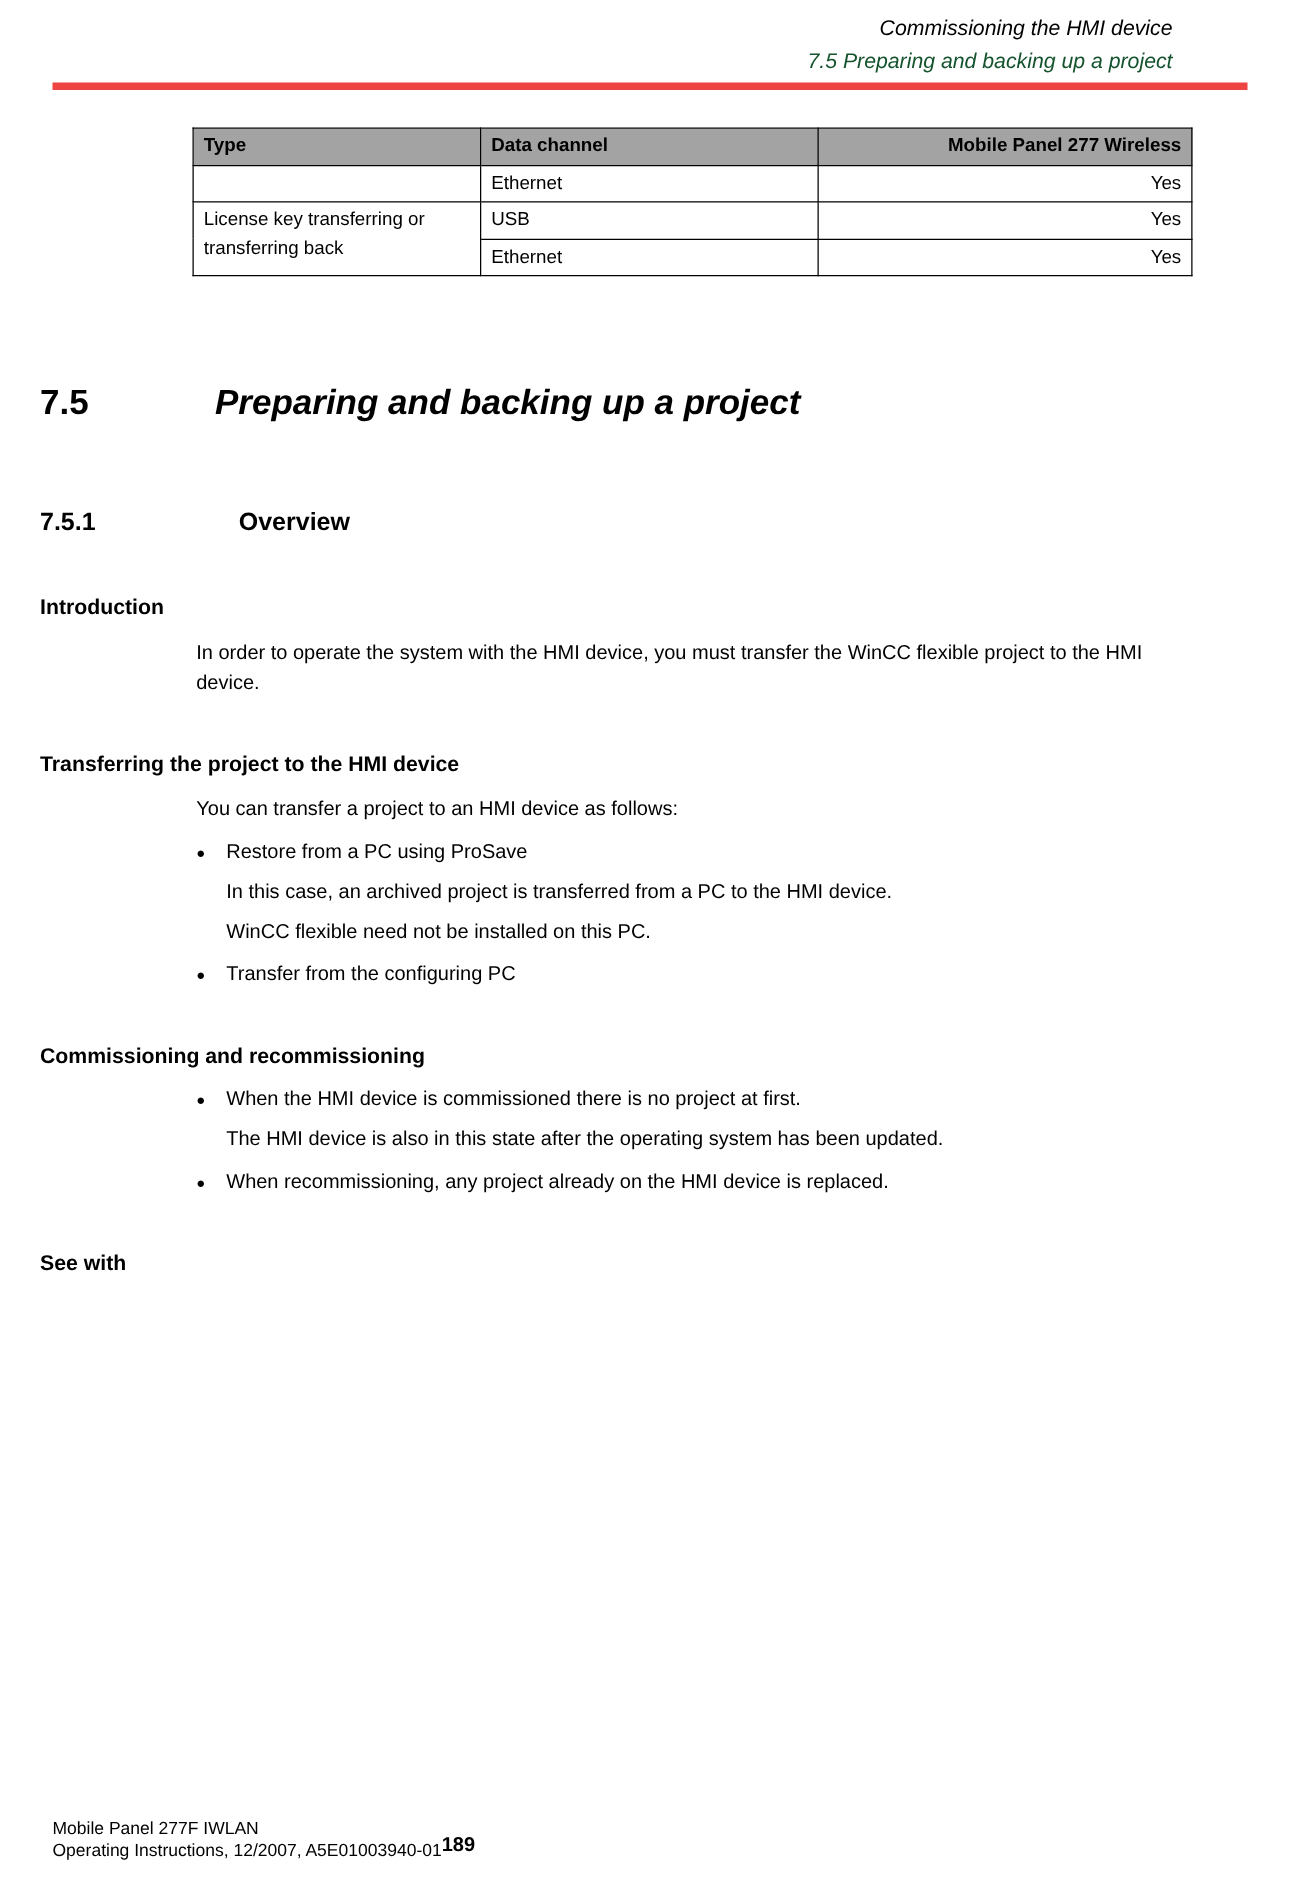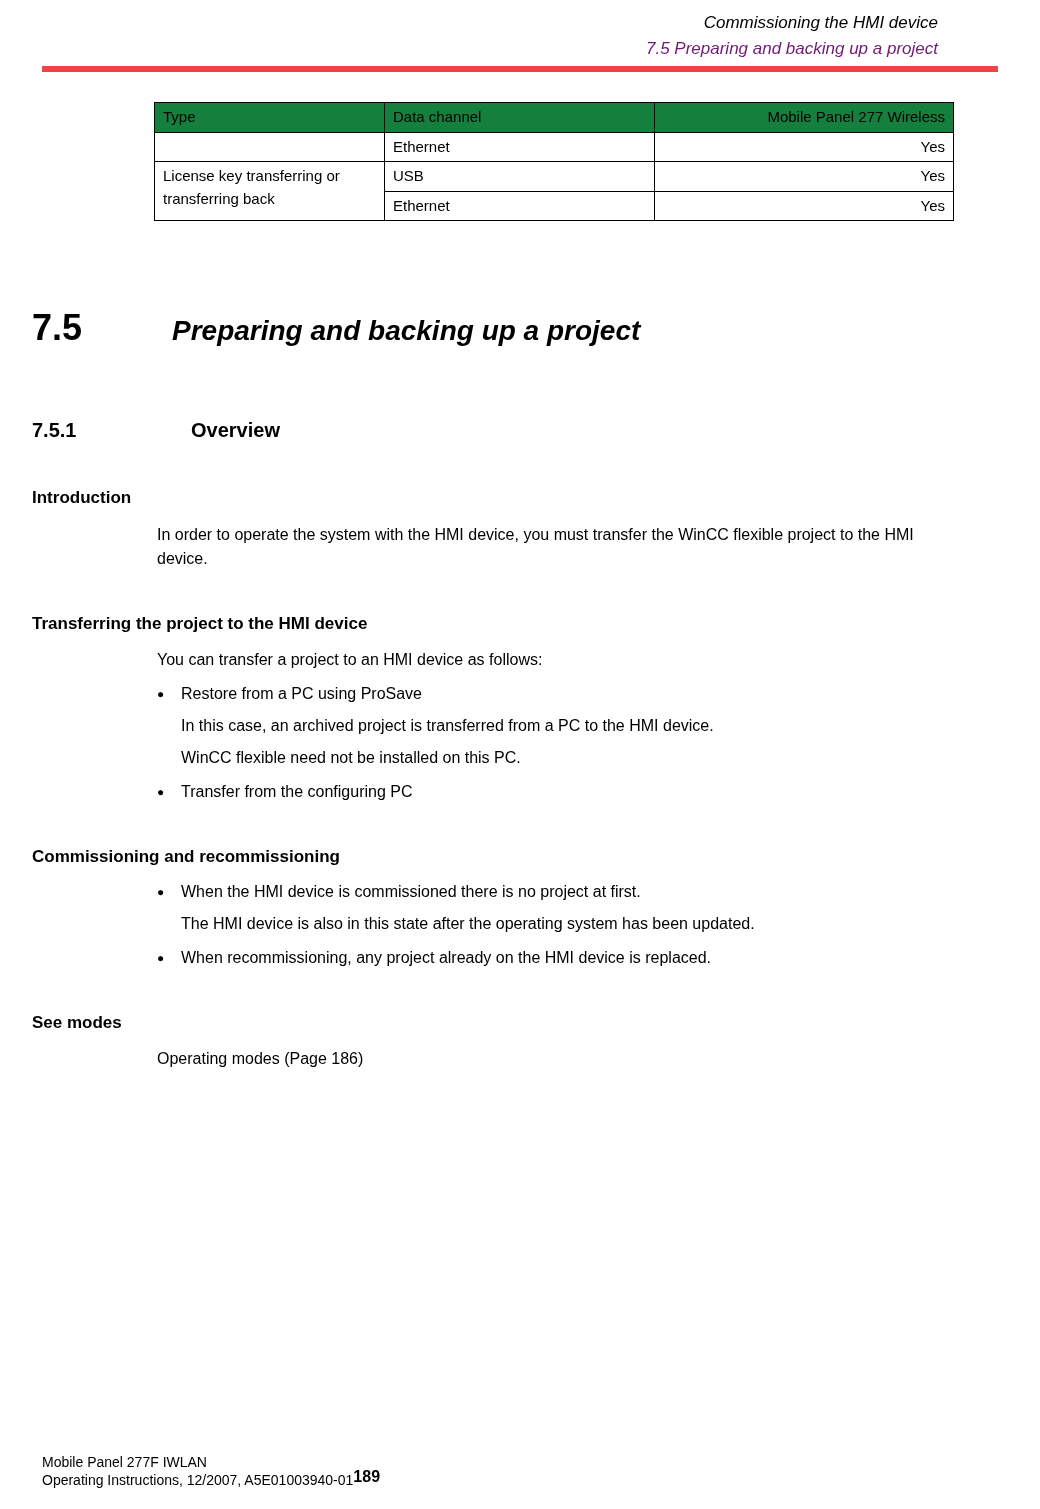--- a/index.html
+++ b/index.html
@@ -26,53 +26,53 @@
     .header-chapter {
       text-align: right;
       font-style: italic;
       font-size: 17px;
       color: #000;
     }
     .header-section {
       text-align: right;
       font-style: italic;
       font-size: 17px;
-      color: #701a75;
+      color: #14532d;
     }
     .content {
       padding: 30px 60px 0 102px;
     }
     .data-table {
       width: 800px;
       border-collapse: collapse;
       margin-left: 52px;
       margin-bottom: 50px;
       font-size: 15px;
     }
     .data-table th, .data-table td {
       border: 1px solid #000;
       padding: 3px 8px;
       text-align: left;
       vertical-align: top;
     }
     .data-table th {
-      font-weight: normal;
-      background: #15803d;
+      font-weight: bold;
+      background: #a3a3a3;
     }
     .data-table .center {
       text-align: right;
     }
     .section-number-title {
       display: flex;
       align-items: baseline;
       margin-top: 80px;
       margin-left: -70px;
     }
     .section-number {
-      font-size: 36px;
+      font-size: 28px;
       font-weight: bold;
       min-width: 140px;
     }
     .section-title {
       font-size: 28px;
       font-weight: bold;
       font-style: italic;
     }
     .subsection {
       display: flex;
@@ -204,22 +204,21 @@
   <ul class="bullets">
     <li>
       <span>When the HMI device is commissioned there is no project at first.</span>
       <div class="sub-para">The HMI device is also in this state after the operating system has been updated.</div>
     </li>
     <li>
       <span>When recommissioning, any project already on the HMI device is replaced.</span>
     </li>
   </ul>
 
-  <div class="subheading">See modes</div>
-  <div class="para">Operating modes (Page 186)</div>
+  <div class="subheading">See with</div>
 
 </div>
 
 <div class="footer">
   <div class="footer-left">
     <div>Mobile Panel 277F IWLAN</div>
     <div>Operating Instructions, 12/2007, A5E01003940-01</div>
   </div>
   <div class="footer-right">189</div>
 </div>

